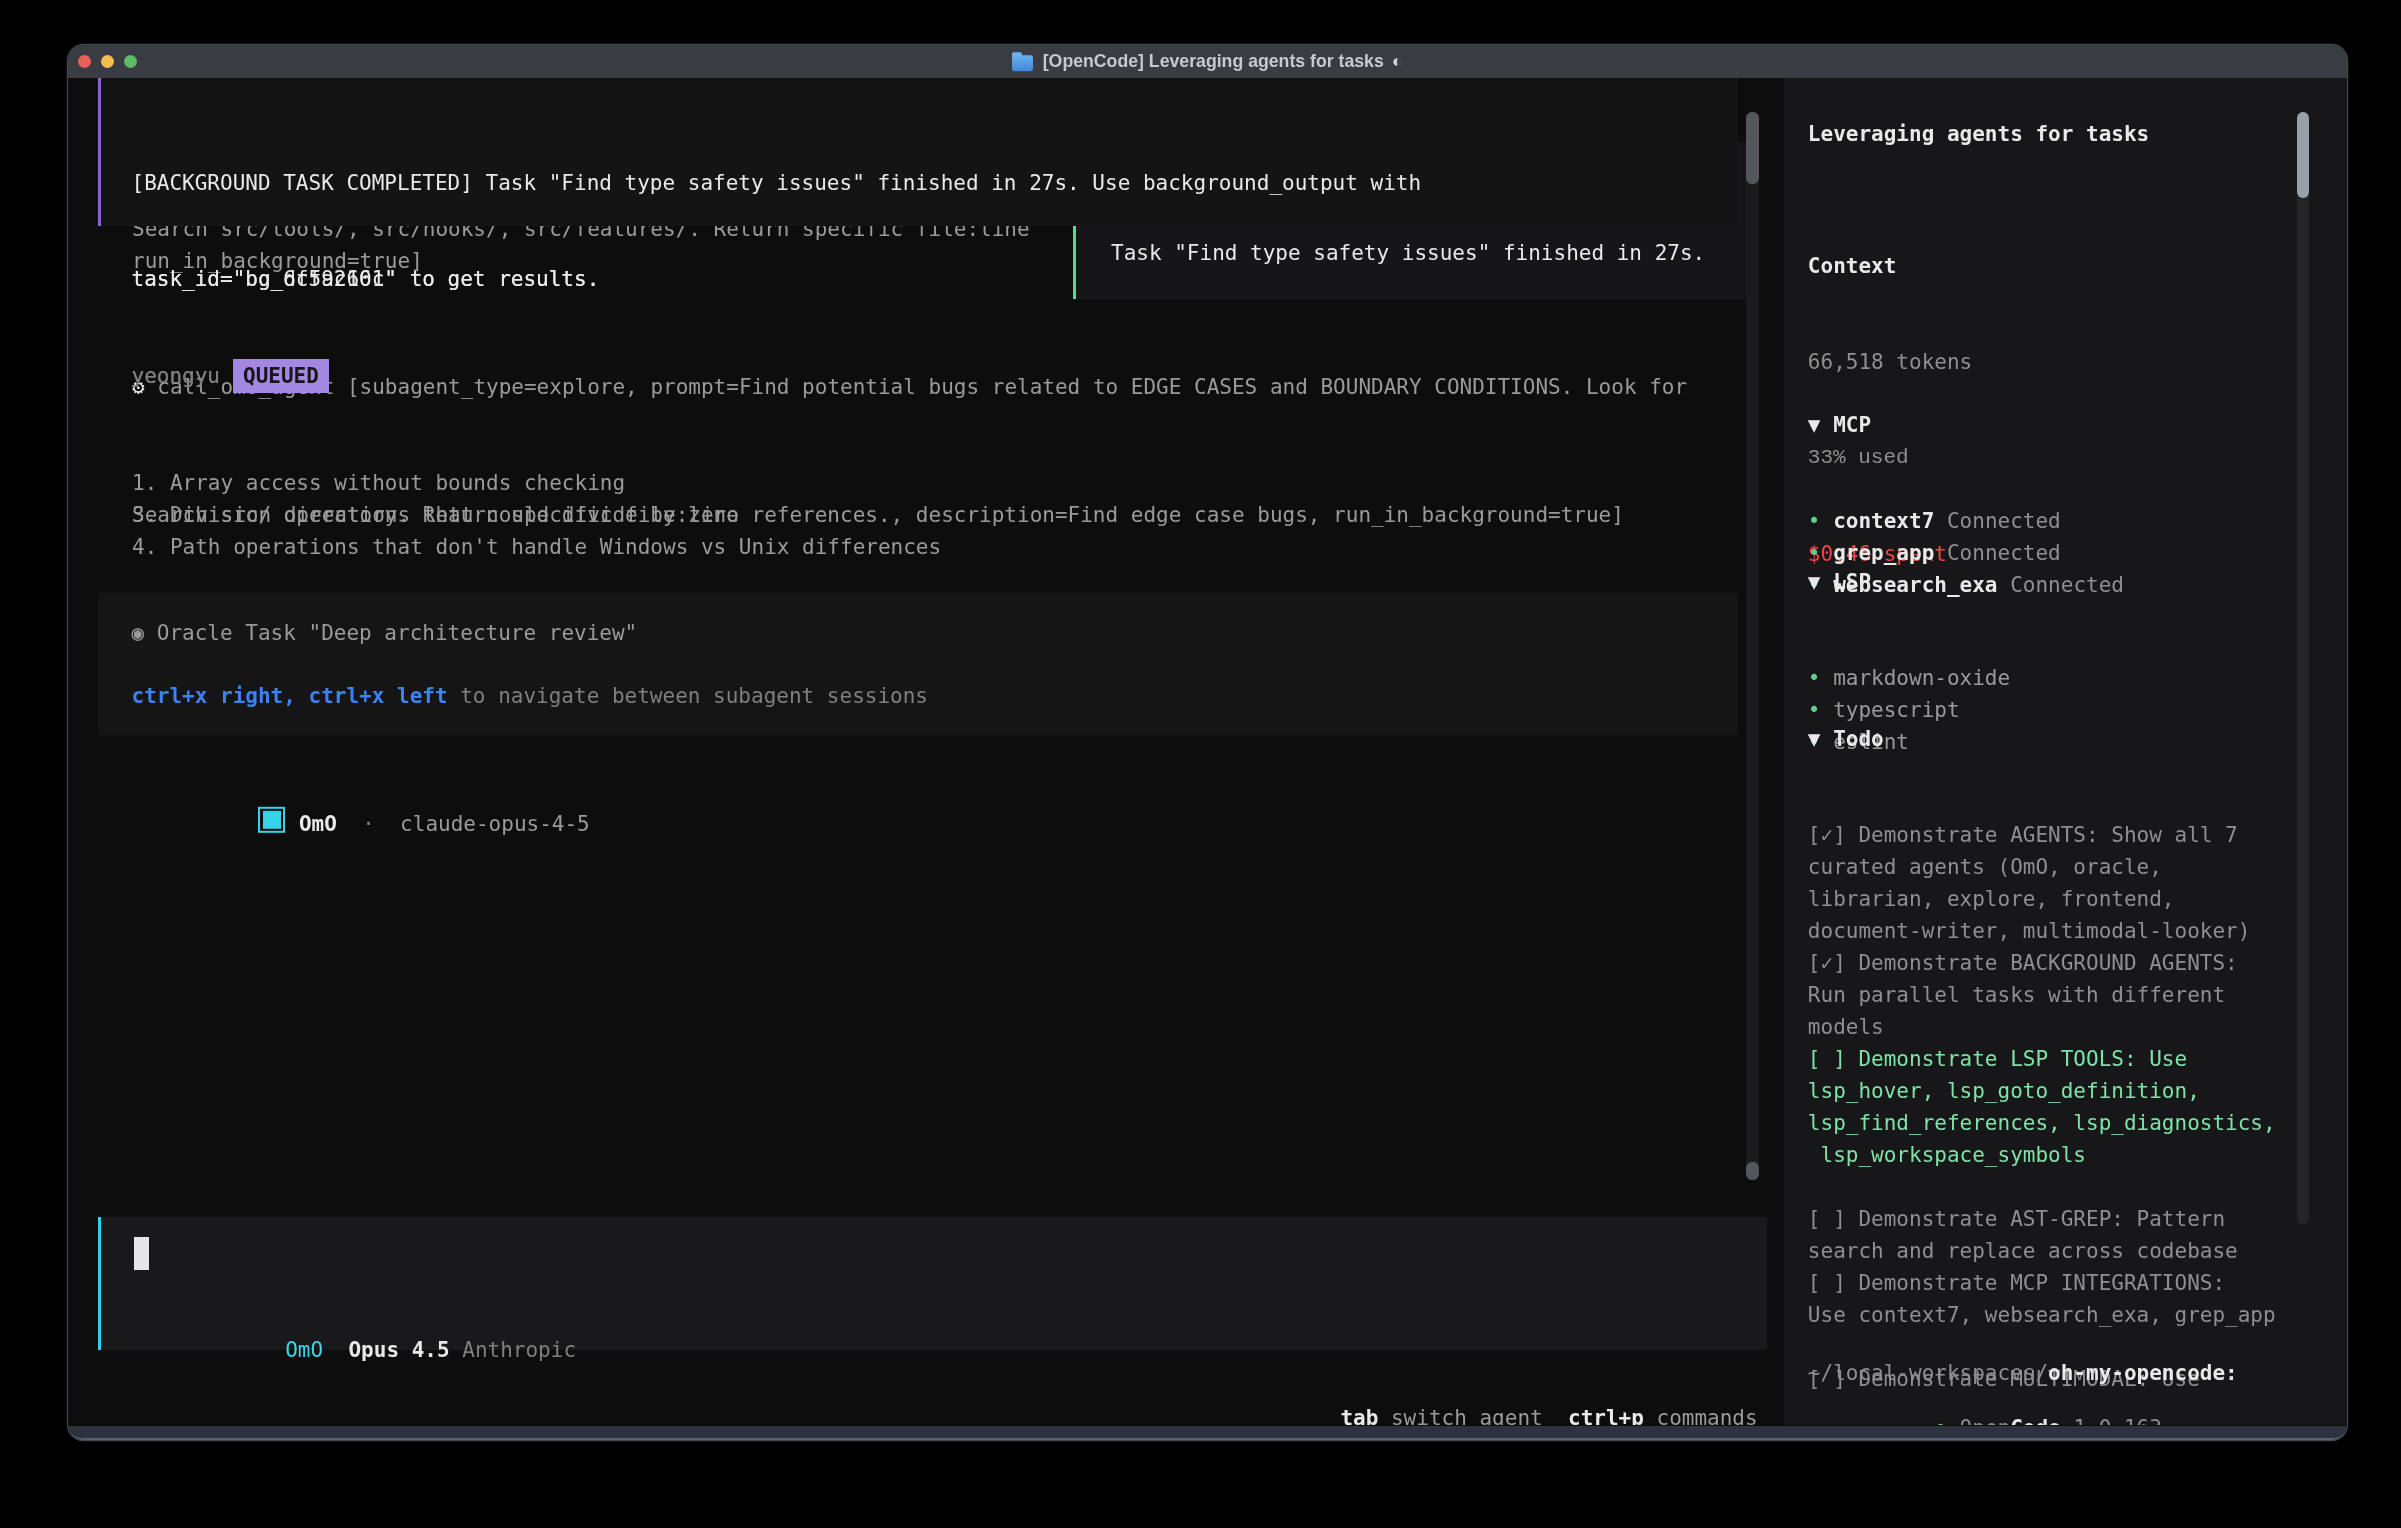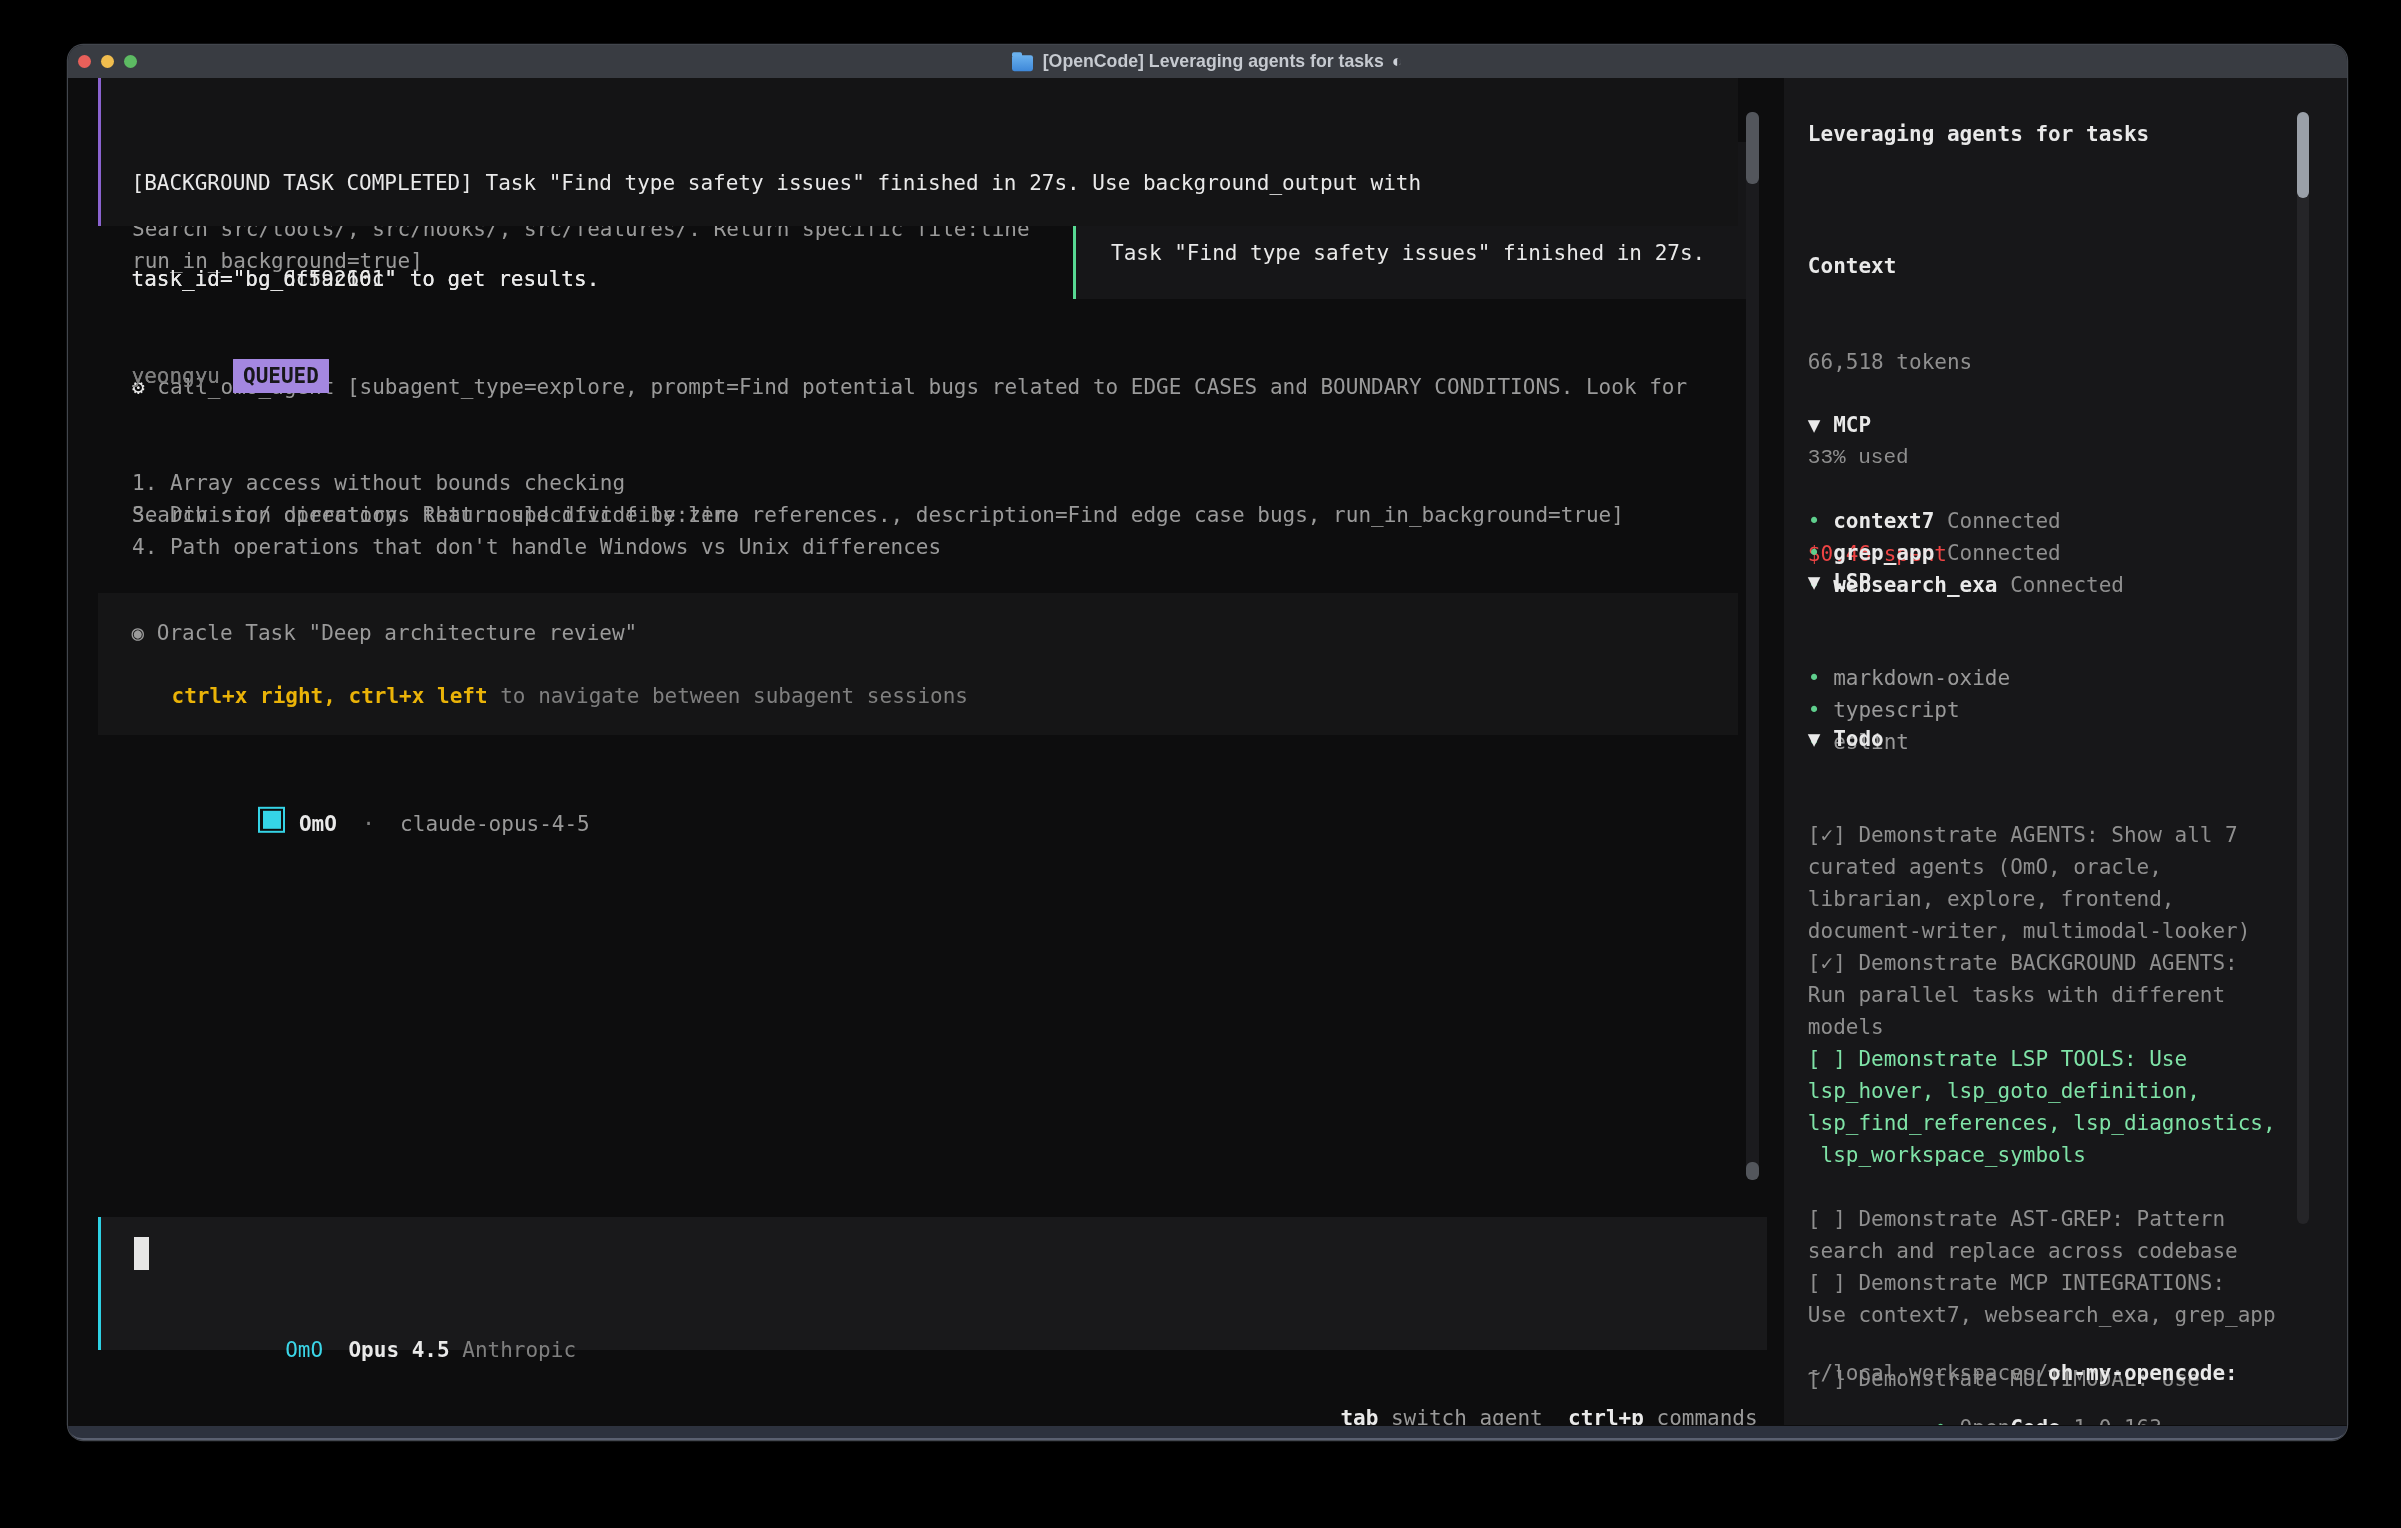--- a/index.html
+++ b/index.html
@@ -87,21 +87,21 @@
 
         <div class="abs t grey" style="left:64px;top:229px;">
           <div class="tl"><span class="white">⚙</span><span> call_omo_agent [subagent_type=explore, prompt=Find potential bugs related to EDGE CASES and BOUNDARY CONDITIONS. Look for</span></div>
           <div><div class="tl">1. Array access without bounds checking</div><div class="tl">3. Division operations that could divide by zero</div><div class="tl">4. Path operations that don't handle Windows vs Unix differences</div></div>
         </div>
 
         <div class="abs t grey" style="left:64px;top:421px;">Search src/ directory. Return specific file:line references., description=Find edge case bugs, run_in_background=true]</div>
 
         <div class="oracle">
           <div class="abs t grey" style="left:34px;top:23.6px;"><span>◉</span><span> Oracle Task "Deep architecture review"</span></div>
-          <div class="abs t" style="left:34px;top:87px;"><span class="bw" style="color:#eab308;margin-left:40px;">ctrl+x right, ctrl+x left</span><span class="dim"> to navigate between subagent sessions</span></div>
+          <div class="abs t" style="left:34px;top:87px;"><span class="bw" style="color:#3b82f6;">ctrl+x right, ctrl+x left</span><span class="dim"> to navigate between subagent sessions</span></div>
         </div>
 
         <div class="abs t" style="left:64px;top:695px;">
           <span class="agenticon"><i></i></span><span class="bw">OmO</span><span class="dim">  </span><span class="dim">·</span><span class="grey">  </span><span class="grey">claude-opus-4-5</span>
         </div>
 
         <div>
             <div class="taskbox t">
             <div class="tl white">[BACKGROUND TASK COMPLETED] Task "Research multi-agent patterns" finished in 3m 41s. Use background_output with</div>
             <div class="tl white">task_id="bg_dcfac161" to get results.</div>

